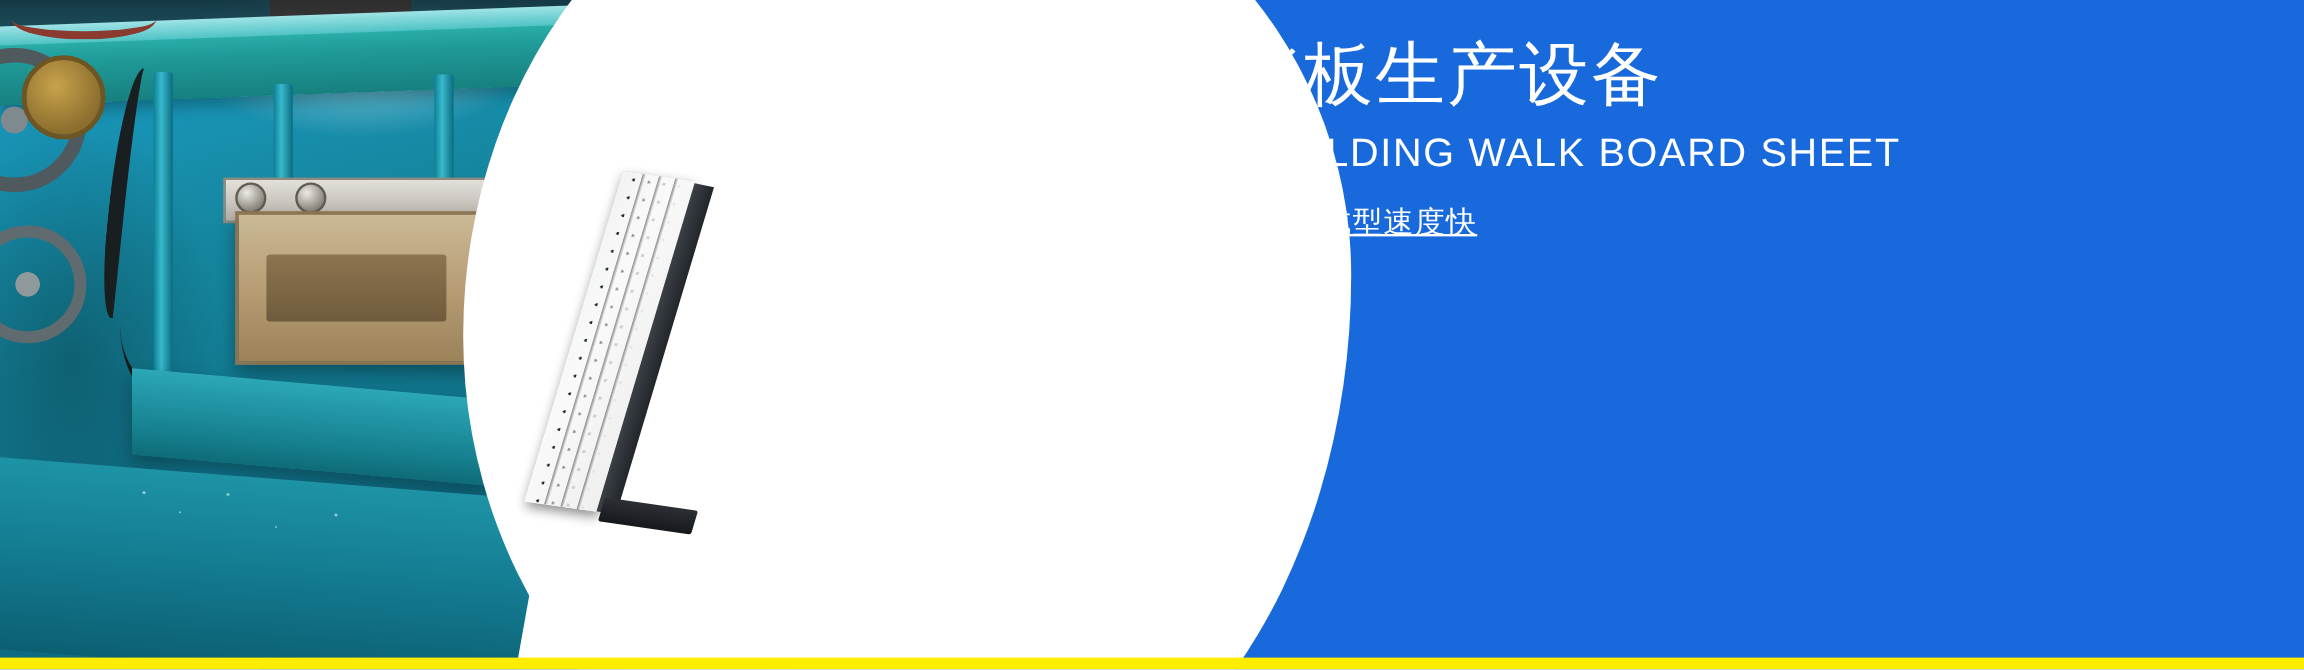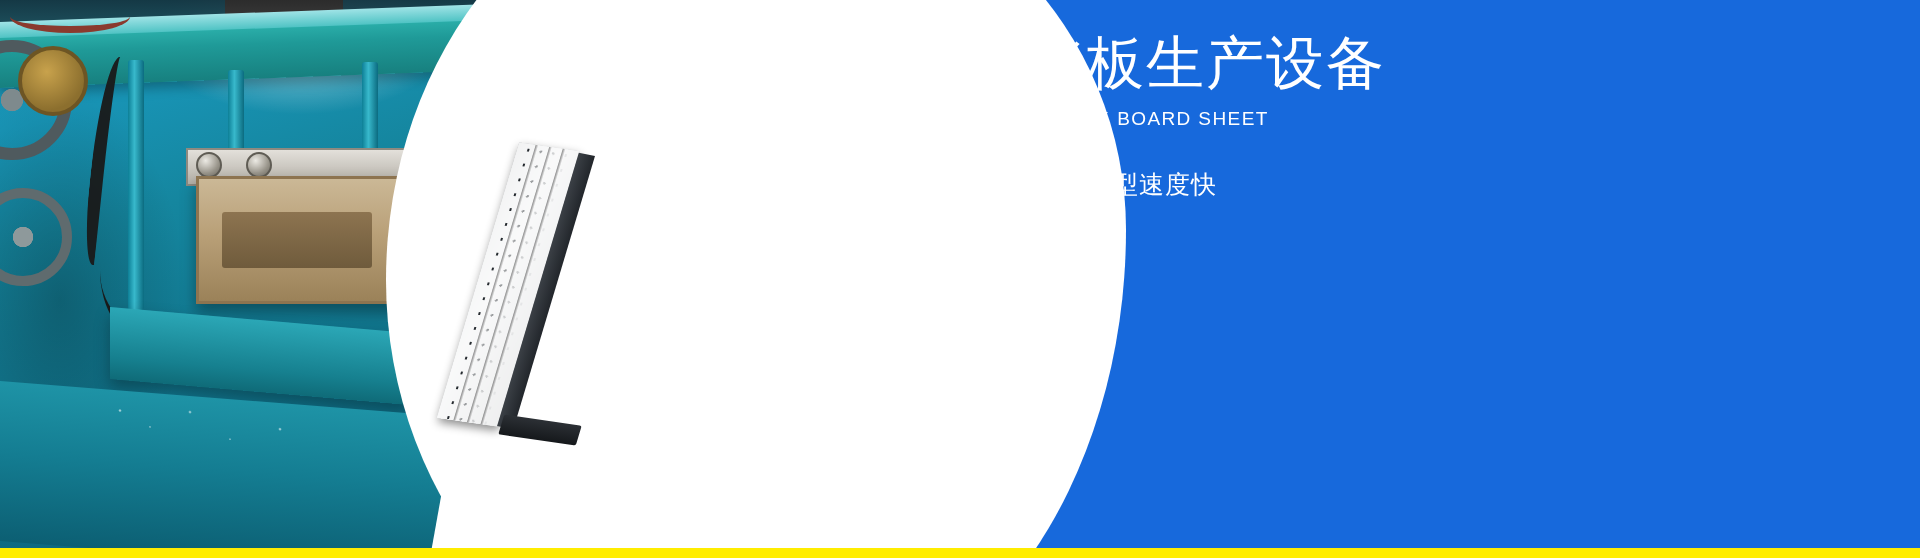--- a/index.html
+++ b/index.html
@@ -258,32 +258,33 @@
     line-height: 1.05;
     font-weight: 400;
     letter-spacing: 2px;
     color: #ffffff;
     white-space: nowrap;
   }
   .subtitle {
     position: absolute;
     left: 3px;
     top: 108px;
-    font-size: 19px;
+    font-size: 33px;
     letter-spacing: 1.4px;
     font-weight: 400;
     color: #ffffff;
     white-space: nowrap;
   }
 
   .bullets {
     position: absolute;
-    left: 0;
+    left: 14px;
     top: 168px;
     width: 1060px;
+    text-decoration: underline;
   }
   .bullet {
     display: flex;
     align-items: center;
     margin-bottom: 36px;
     white-space: nowrap;
   }
   .bullet-box {
     width: 17px;
     height: 17px;

